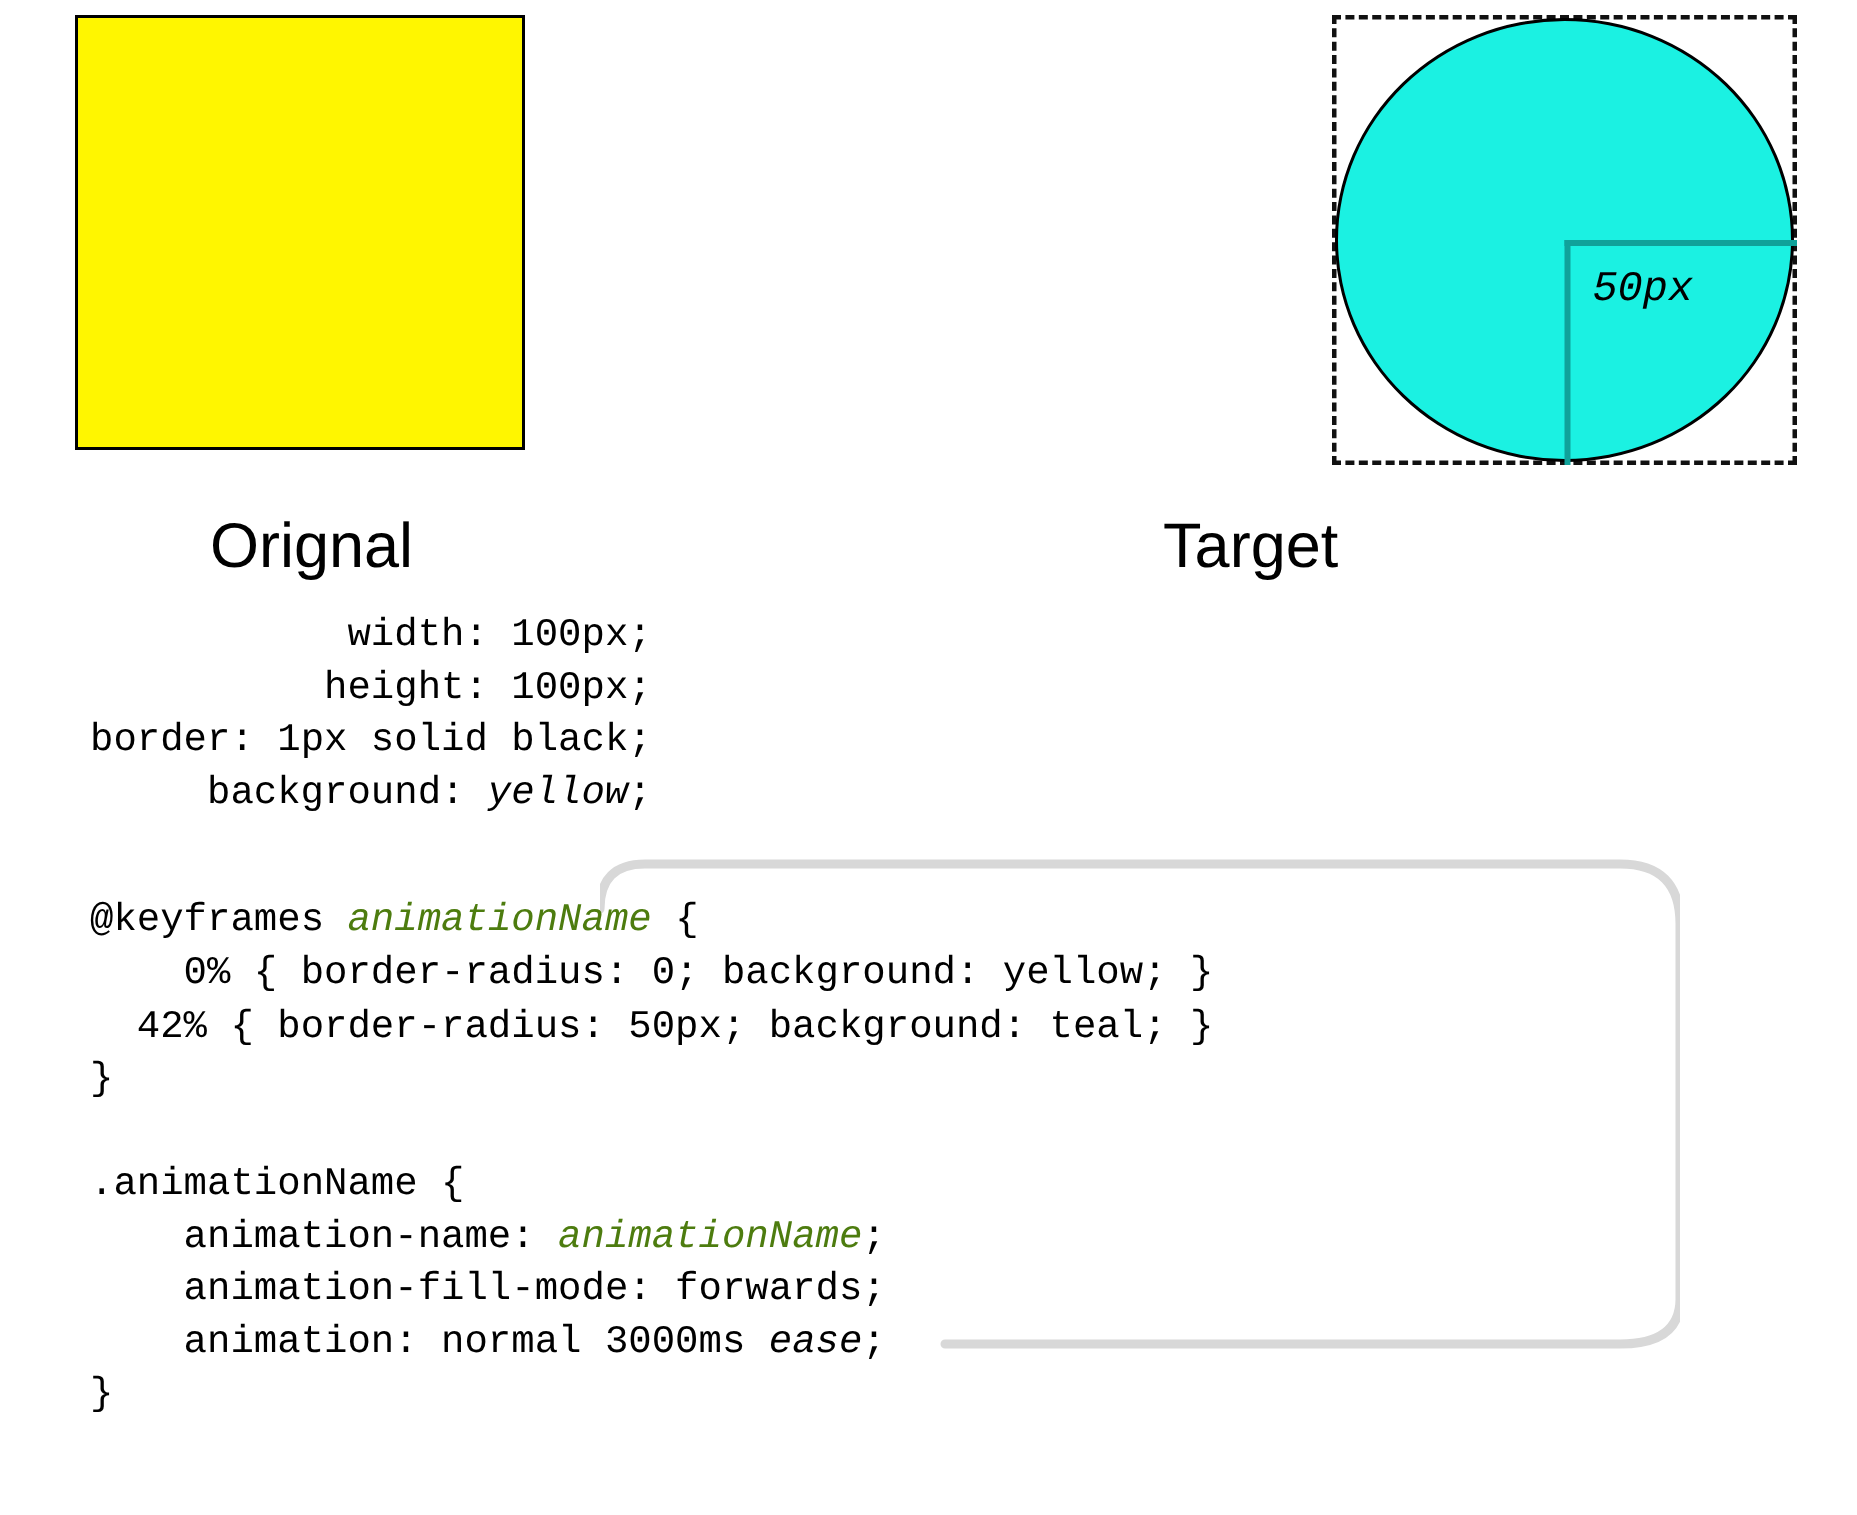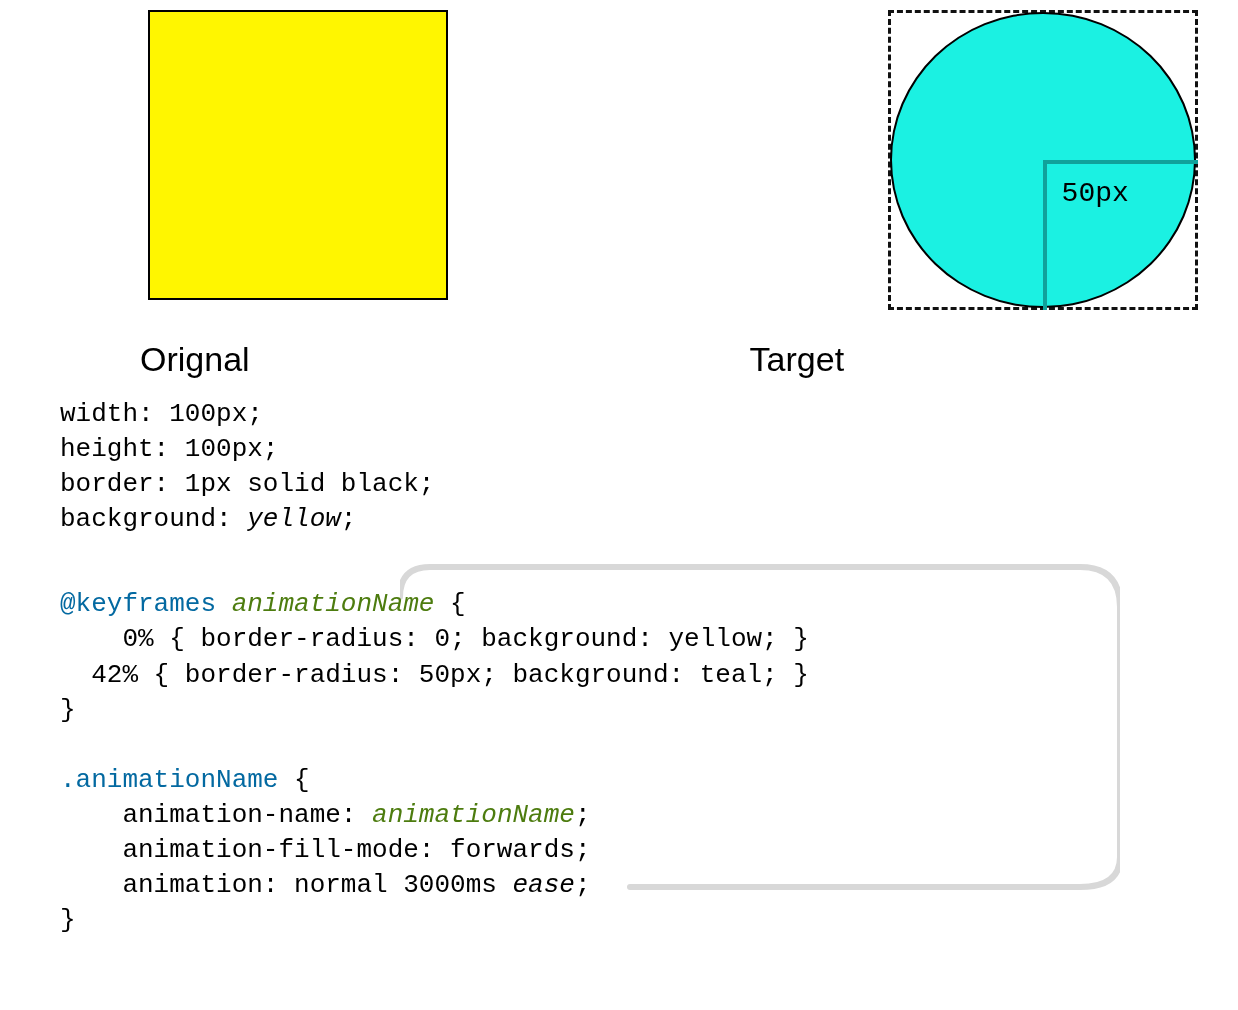--- a/index.html
+++ b/index.html
@@ -3,24 +3,25 @@
   <meta charset="utf-8">
   <style>
     * { margin: 0; padding: 0; box-sizing: border-box; }
     body {
       font-family: Arial, Helvetica, sans-serif;
       background: #ffffff;
       padding: 10px 40px 40px 40px;
     }
     .top-row {
       display: flex;
-      justify-content: flex-end;
+      justify-content: space-between;
       align-items: flex-start;
       gap: 440px;
       margin-bottom: 30px;
+      font-style: italic;
     }
     .shape-box {
       display: flex;
       flex-direction: column;
       align-items: center;
     }
     .yellow-square {
       width: 300px;
       height: 290px;
       background: #fff600;
@@ -64,38 +65,39 @@
       font-size: 28px;
     }
     .labels-row {
       display: flex;
       justify-content: flex-start;
       gap: 500px;
       margin-bottom: 18px;
       margin-left: 100px;
     }
     .label {
-      font-size: 34px;
+      font-size: 42px;
       font-family: Arial, Helvetica, sans-serif;
       text-align: center;
     }
     .code-row {
       display: flex;
       justify-content: flex-start;
       gap: 280px;
       margin-bottom: 10px;
     }
     .code-block {
       font-family: "Courier New", monospace;
       font-size: 26px;
       line-height: 1.35;
       white-space: pre;
     }
     .code-block-left {
       margin-left: 20px;
+      text-align: right;
     }
     .bottom-wrap {
       position: relative;
       margin-top: 50px;
       margin-left: 20px;
     }
     .connector-line {
       position: absolute;
       top: -30px;
       left: 340px;
@@ -103,21 +105,21 @@
       height: 340px;
     }
     .code-bottom {
       font-family: "Courier New", monospace;
       font-size: 26px;
       line-height: 1.35;
       white-space: pre;
       position: relative;
       z-index: 2;
     }
-    .red { color: #0369a1; }
+    .red { color: #000000; }
     .purple { color: #4d7c0f; font-style: italic; }
     .italic { font-style: italic; }
   </style>
 </head>
 <body>
 
 <div class="top-row">
   <div class="shape-box">
     <div class="yellow-square"></div>
   </div>

